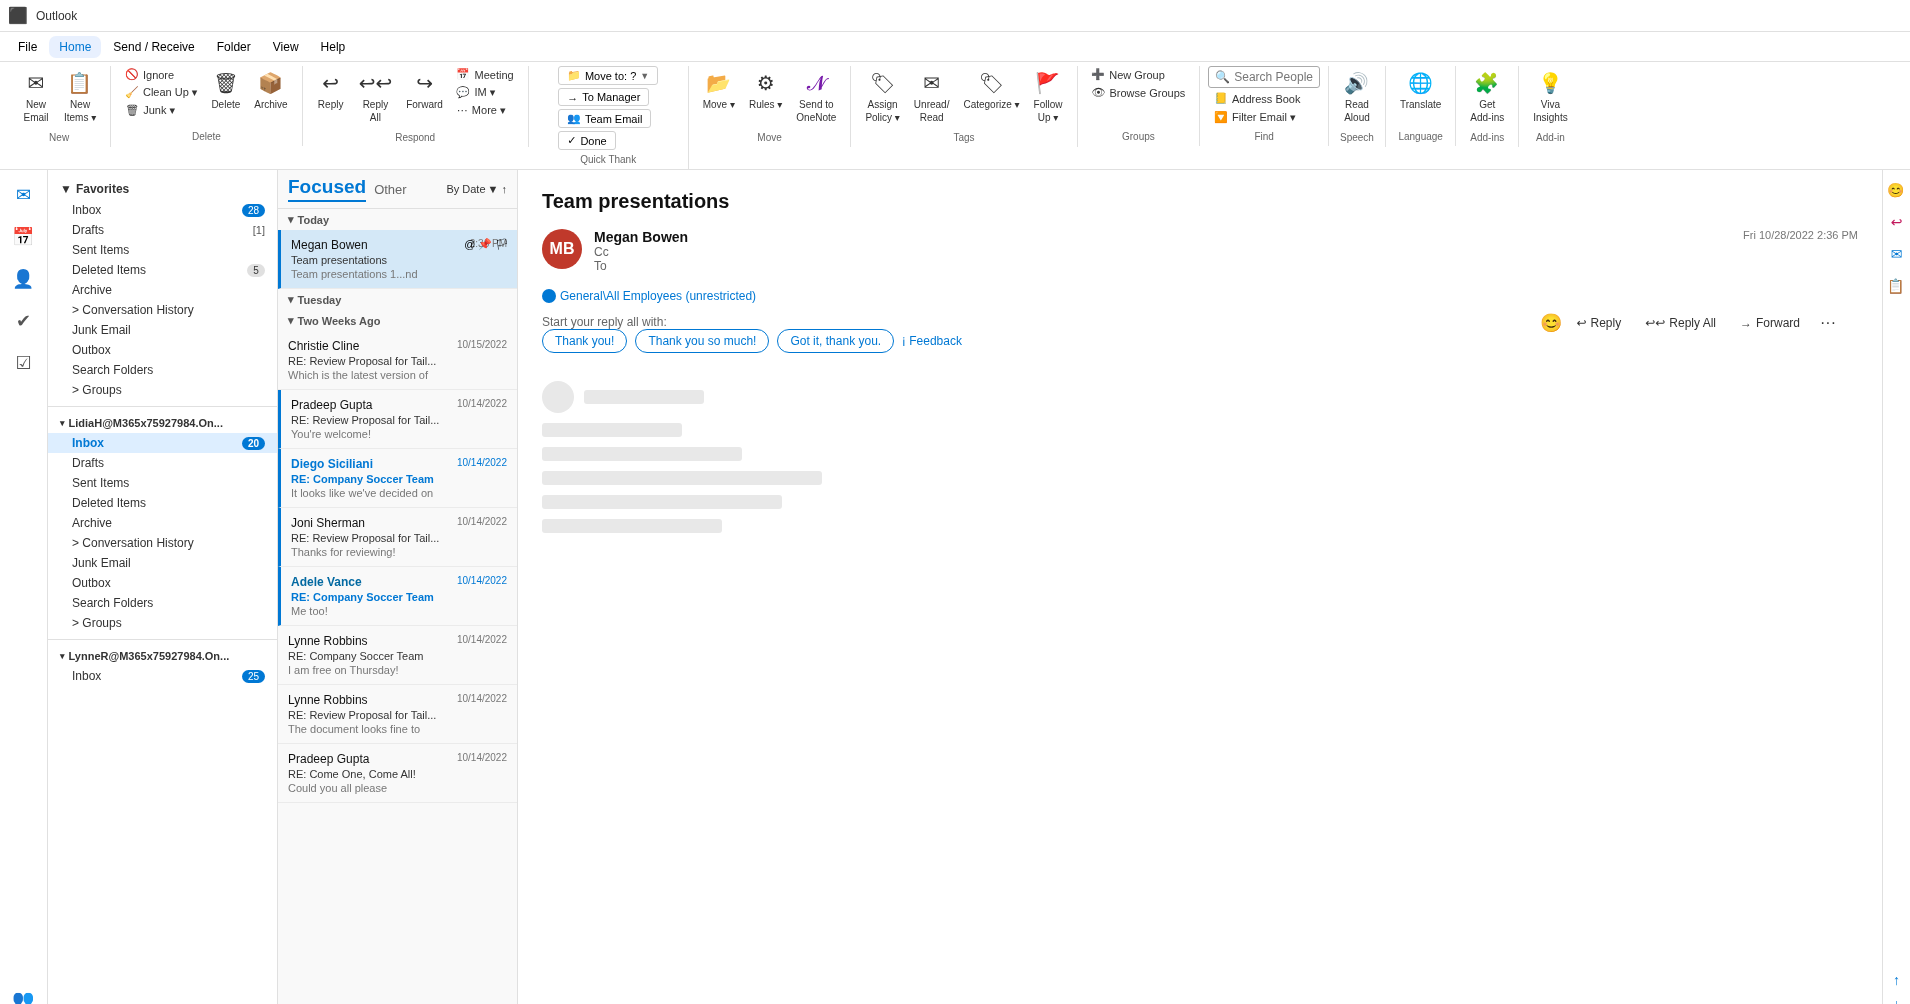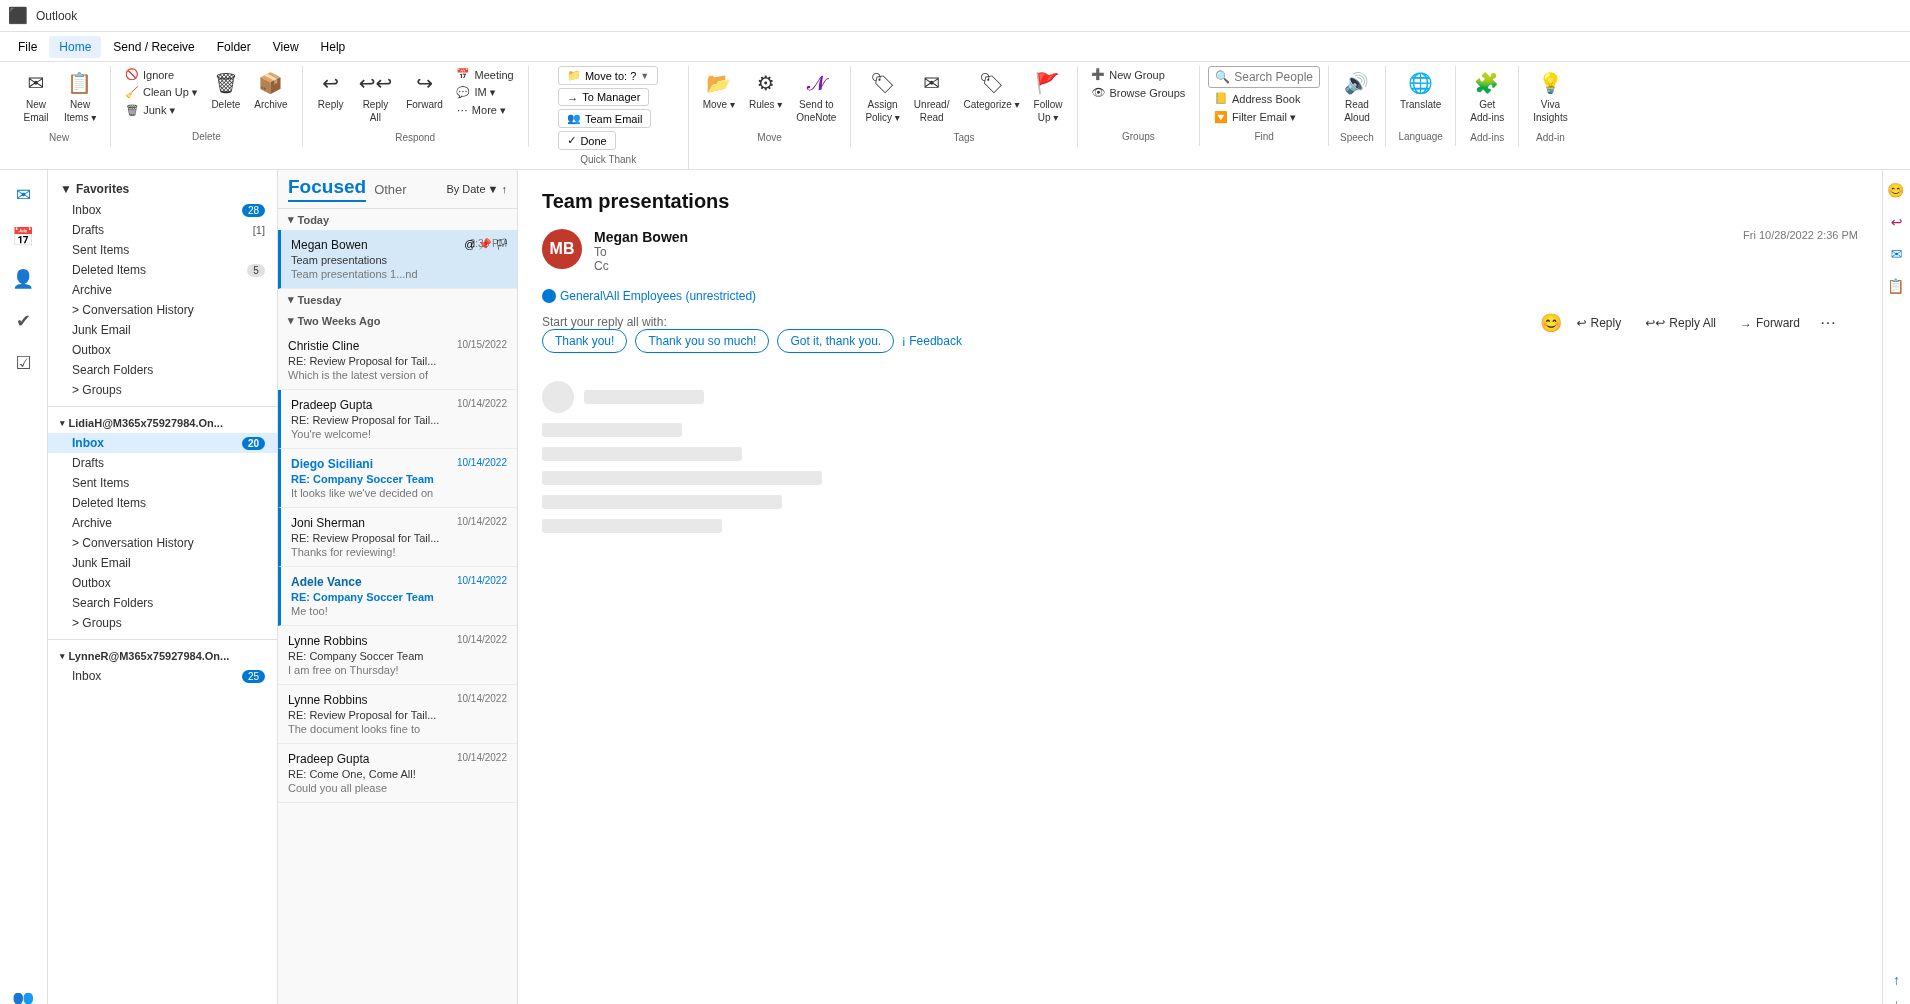--- a/index.html
+++ b/index.html
@@ -38,21 +38,21 @@
       padding: 0 8px;
       border-bottom: 1px solid #e0e0e0;
       gap: 2px;
     }
     .menu-item {
       padding: 4px 10px;
       font-size: 12px;
       cursor: pointer;
       border-radius: 3px;
     }
-    .menu-item.active { background: #e8f0fe; color: #0078d4; }
+    .menu-item.active { background: #e8f0fe; color: #0078d4; border-radius: 7px; }
 
     
     .ribbon {
       background: #fff;
       border-bottom: 1px solid #e0e0e0;
       padding: 4px 8px 0;
       display: flex;
       align-items: flex-start;
       gap: 0;
       min-height: 88px;
@@ -878,24 +878,24 @@
       </div>
     </div>
 
     <div class="email-header">
       <div class="avatar">
         <span>MB</span>
       </div>
       <div class="email-sender-info">
         <div class="email-from-name">Megan Bowen</div>
         <div class="email-to-line">
-          <span>To</span>
+          <span>Cc</span>
         </div>
         <div class="email-to-line">
-          <span>Cc</span>
+          <span>To</span>
         </div>
       </div>
       <div class="email-date-right">Fri 10/28/2022 2:36 PM</div>
     </div>
 
     <div class="general-badge">
       <span>General\All Employees (unrestricted)</span>
     </div>
 
     <div class="quick-reply-section">

